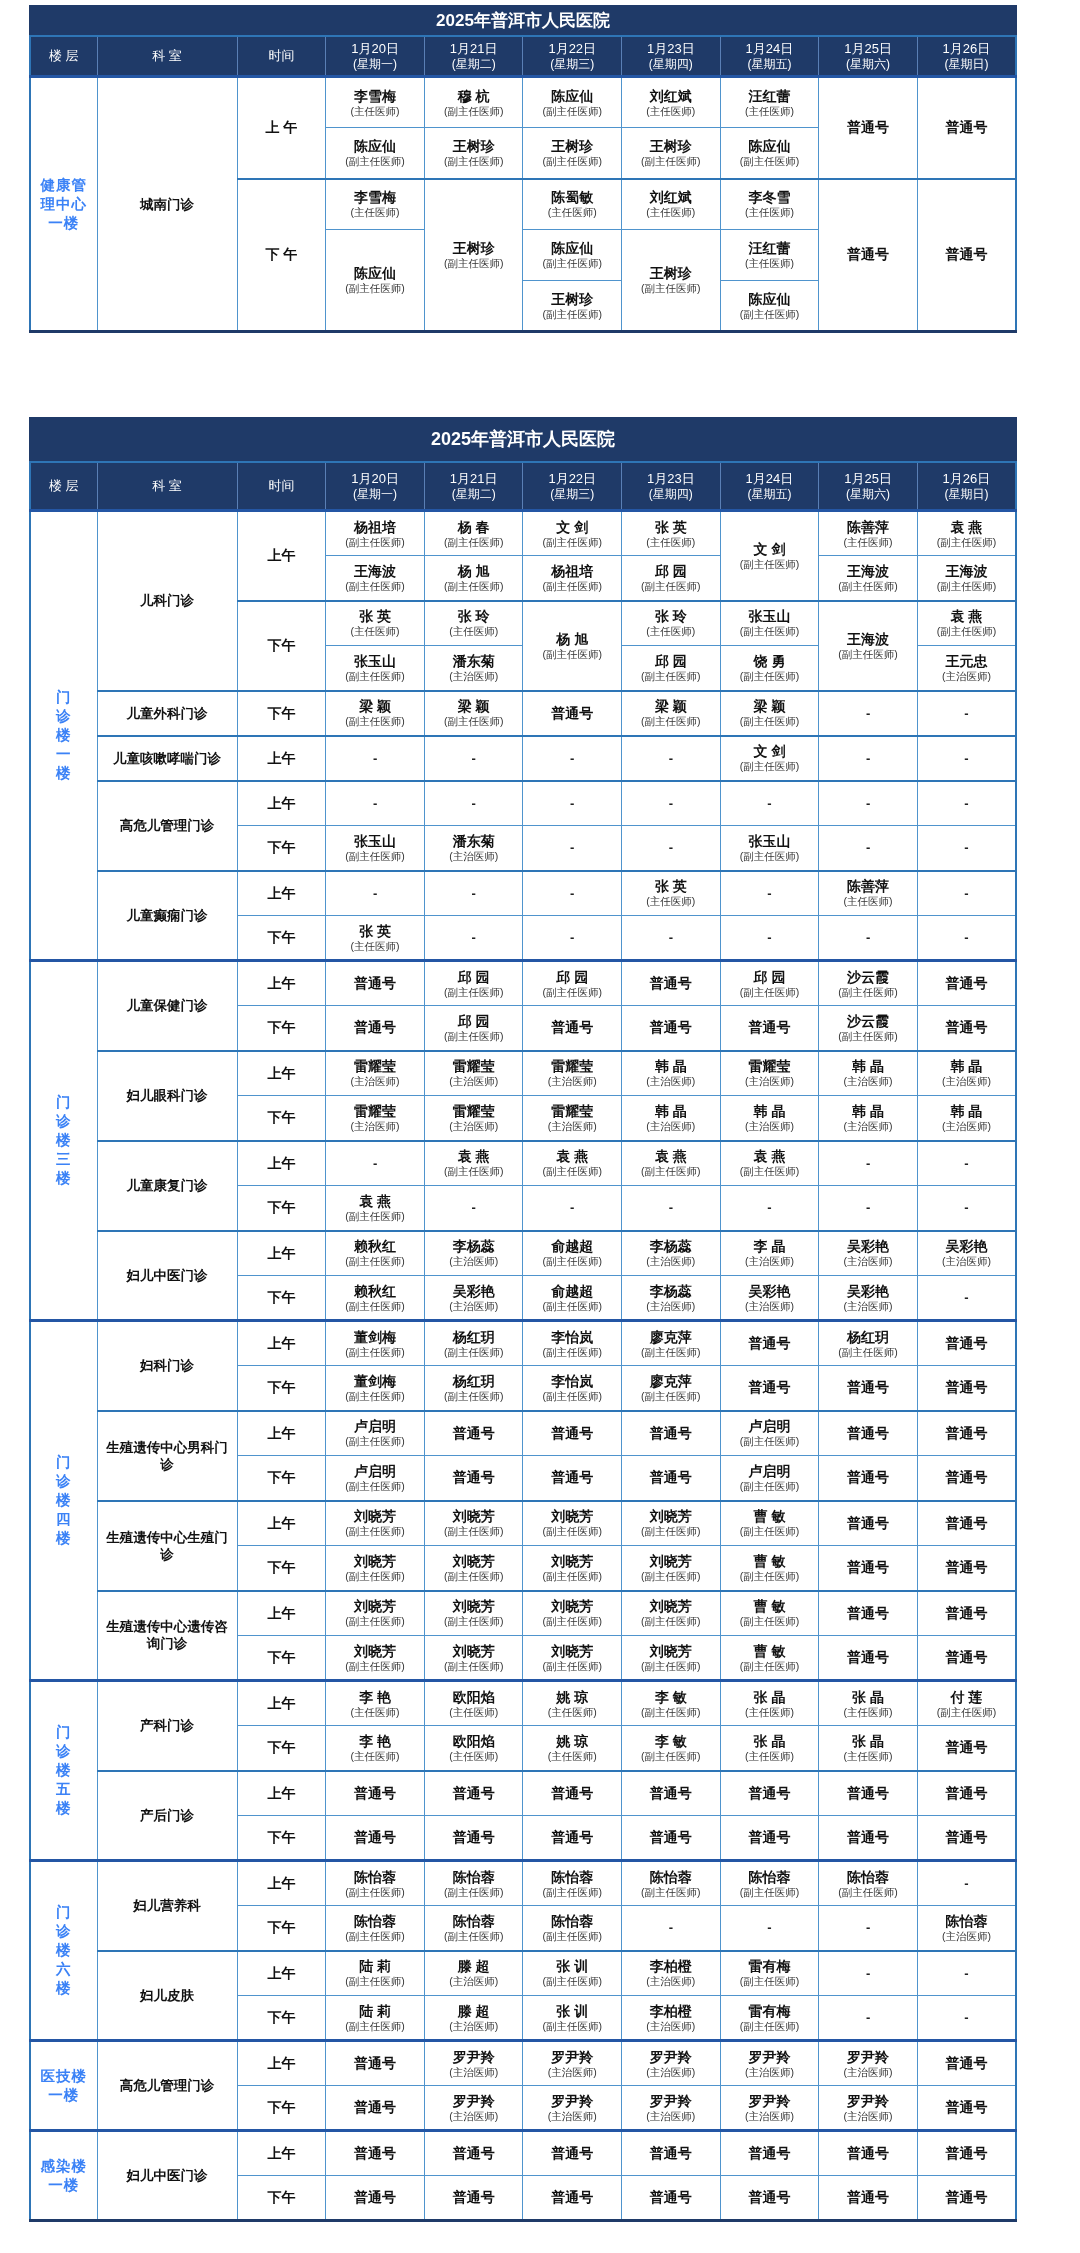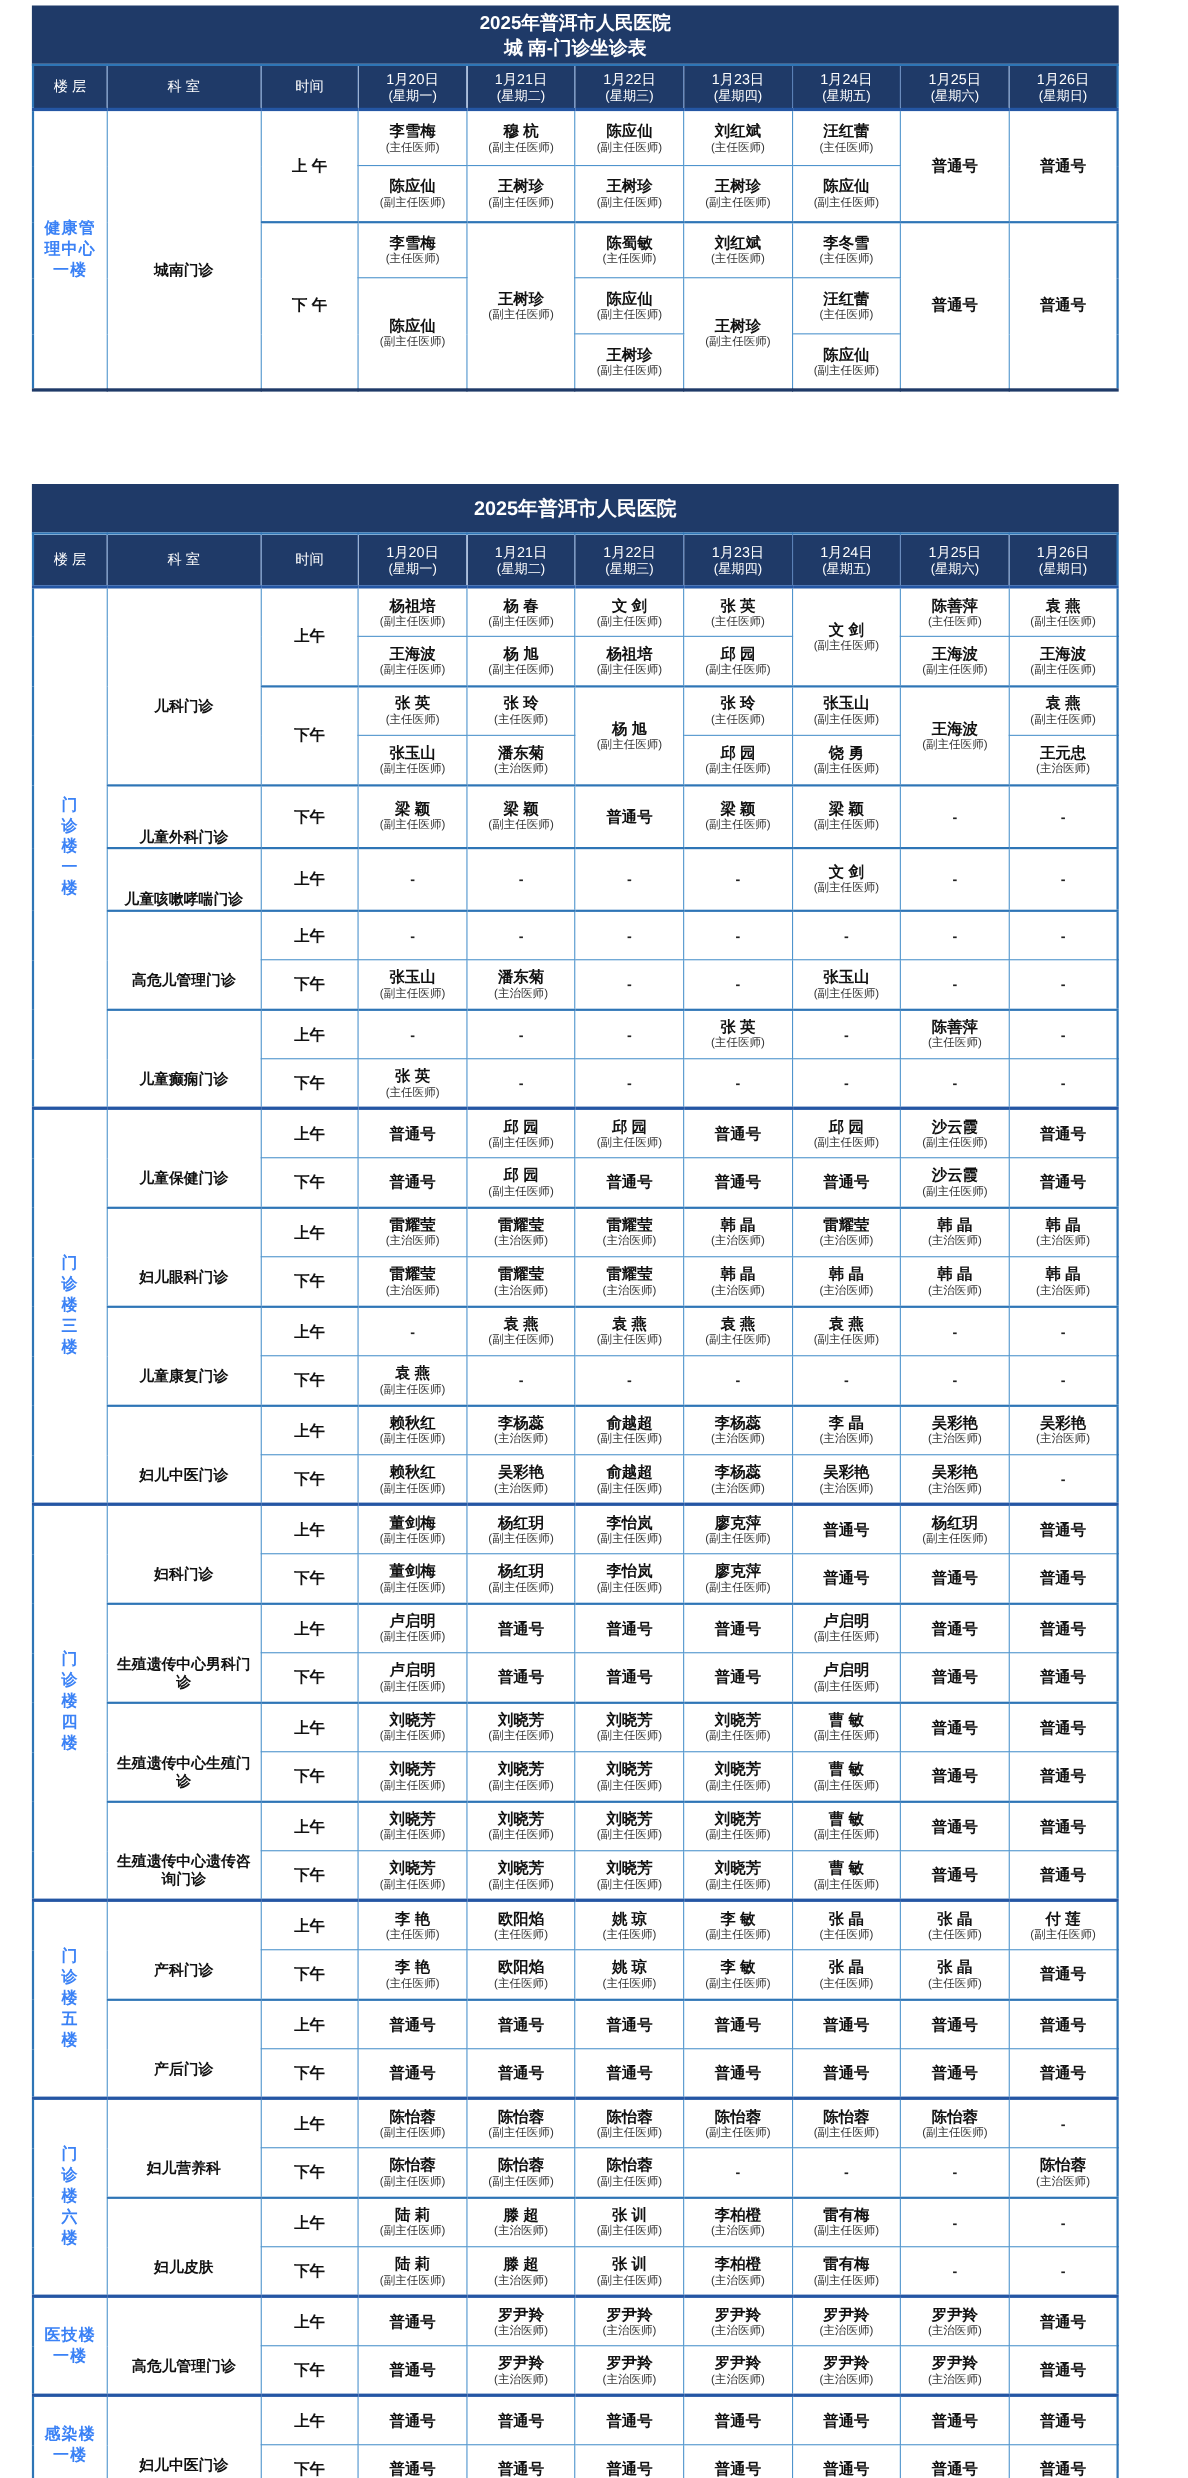--- a/index.html
+++ b/index.html
@@ -20,36 +20,35 @@
   .t1 thead th{height:36px;font-size:13px;}
   .t2 thead th{height:44px;font-size:13px;}
   thead .dt{line-height:16px;}
   thead .wk{line-height:15px;font-size:12px;}
   .t1 tbody tr{height:51px;}
   .t2 tbody tr{height:45px;}
   tbody td{color:#111;}
   .nm{font-size:14px;font-weight:bold;line-height:17px;color:#111;}
   .sb{font-size:10.5px;font-weight:normal;line-height:13px;color:#333;}
   td.k-f .nm{white-space:pre-line;color:#3b82f6;font-size:14.5px;line-height:19px;letter-spacing:1px;}
-  td.k-d .nm{font-size:13.5px;line-height:17px;padding:0 2px;margin-top:36px;}
+  td.k-d .nm{font-size:13.5px;line-height:17px;padding:0 2px;}
   td.k-t .nm{font-size:14px;}
   td.k-p .nm{font-size:14px;}
   td.k-x .nm{font-size:13px;font-weight:bold;color:#222;}
   tr.b-g td, tr.b-g th{border-top:2px solid #2e75b6;}
   tr.b-f td{border-top:3px solid #2456a4;}
 </style>
 </head>
 <body>
 
 <div class="page">
 
   <section class="sched">
     <div class="titlebar t1-title">
       <div>2025年普洱市人民医院</div>
-      <div>城 南-门诊坐诊表</div>
     </div>
     <table class="t1" id="grid0">
         <colgroup>
           <col class="c-floor">
           <col class="c-dept">
           <col class="c-time">
           <col class="c-day">
           <col class="c-day">
           <col class="c-day">
           <col class="c-day">

